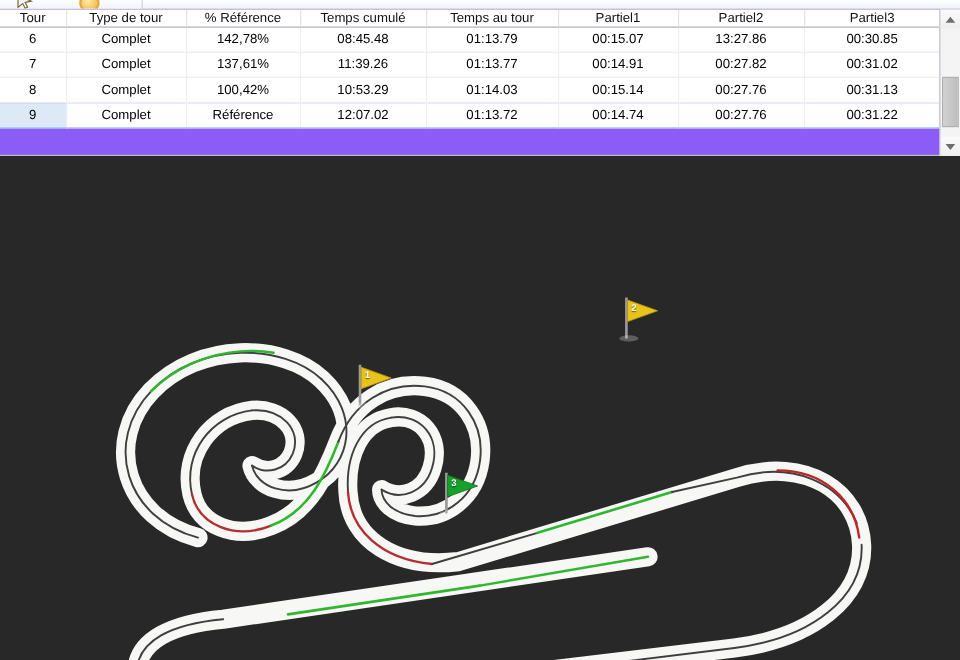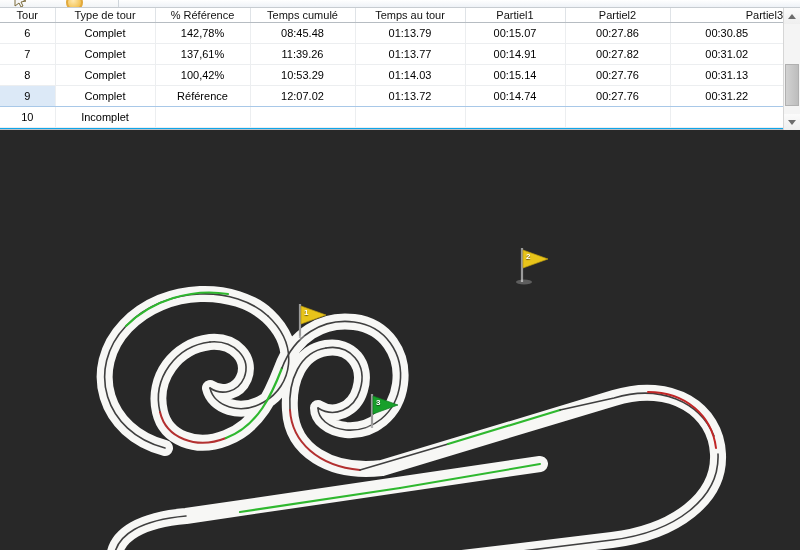--- a/index.html
+++ b/index.html
@@ -23,36 +23,36 @@
   .tb-group{position:absolute;top:0;height:8px;border-right:1px solid #cfd5db;background:linear-gradient(#fdfdfd,#f0f3f6);}
   .tb-g1{left:0;width:118px;}
   .tb-icon{position:absolute;top:-6px;}
   .ico-cursor{left:14px;width:14px;height:12px;}
   .ico-circle{left:66px;width:13px;height:13px;border:2px solid #e2a93c;border-radius:50%;
      background:radial-gradient(circle at 40% 35%,#ffe9b0,#f3c254 70%,#dba135);}
 
   
   .grid{
     position:absolute;left:0;top:8px;width:800px;height:122px;
-    background:#0ea5e9;box-sizing:border-box;
+    background:#8b5cf6;box-sizing:border-box;
     border-bottom:1px solid #b9bec4;
     overflow:hidden;
   }
   .grid-scroll{position:absolute;left:0;top:0;width:783px;height:122px;overflow:hidden;}
   table.lapgrid{border-collapse:collapse;width:783px;table-layout:fixed;}
   table.lapgrid th{
     height:14px;line-height:14px;
     font-weight:normal;font-size:11px;color:#111;
     background:#ffffff;
     border-bottom:1px solid #b6bcc2;
     border-right:1px solid #dfe3e7;
     text-align:center;padding:0;
     box-sizing:border-box;
   }
-  table.lapgrid th:last-child{border-right:none;text-align:right;}
+  table.lapgrid th:last-child{border-right:none;}
   table.lapgrid td{
     height:20px;line-height:20px;font-size:11px;
     text-align:center;padding:0;
     border-bottom:1px solid #eceef0;
     border-right:1px solid #eceef0;
     box-sizing:border-box;background:#fff;
   }
   table.lapgrid td:last-child{border-right:none;}
   tr.selected td{
     border-top:1px solid #a8c8e8;
@@ -141,21 +141,21 @@
           </tr>
         </thead>
         <tbody>
             <tr>
               <td class="first">6</td>
               <td>Complet</td>
               <td>142,78%</td>
               <td>08:45.48</td>
               <td>01:13.79</td>
               <td>00:15.07</td>
-              <td>00:27.86</td>
+              <td>13:27.86</td>
               <td class="hl-yellow">00:30.85</td>
             </tr>
             <tr>
               <td class="first">7</td>
               <td>Complet</td>
               <td>137,61%</td>
               <td>11:39.26</td>
               <td>01:13.77</td>
               <td>00:14.91</td>
               <td>00:27.82</td>
@@ -174,30 +174,20 @@
             <tr class="selected">
               <td class="first">9</td>
               <td>Complet</td>
               <td>Référence</td>
               <td>12:07.02</td>
               <td class="hl-green">01:13.72</td>
               <td class="hl-yellow">00:14.74</td>
               <td>00:27.76</td>
               <td>00:31.22</td>
             </tr>
-            <tr>
-              <td class="first">10</td>
-              <td>Incomplet</td>
-              <td></td>
-              <td></td>
-              <td></td>
-              <td></td>
-              <td></td>
-              <td></td>
-            </tr>
           </tbody>
       </table>
     </div>
   </div>
 
   <div class="vscroll">
     <div class="vs-btn vs-up">
       <span class="vs-arrow up"></span>
     </div>
     <div class="vs-thumb"></div>

